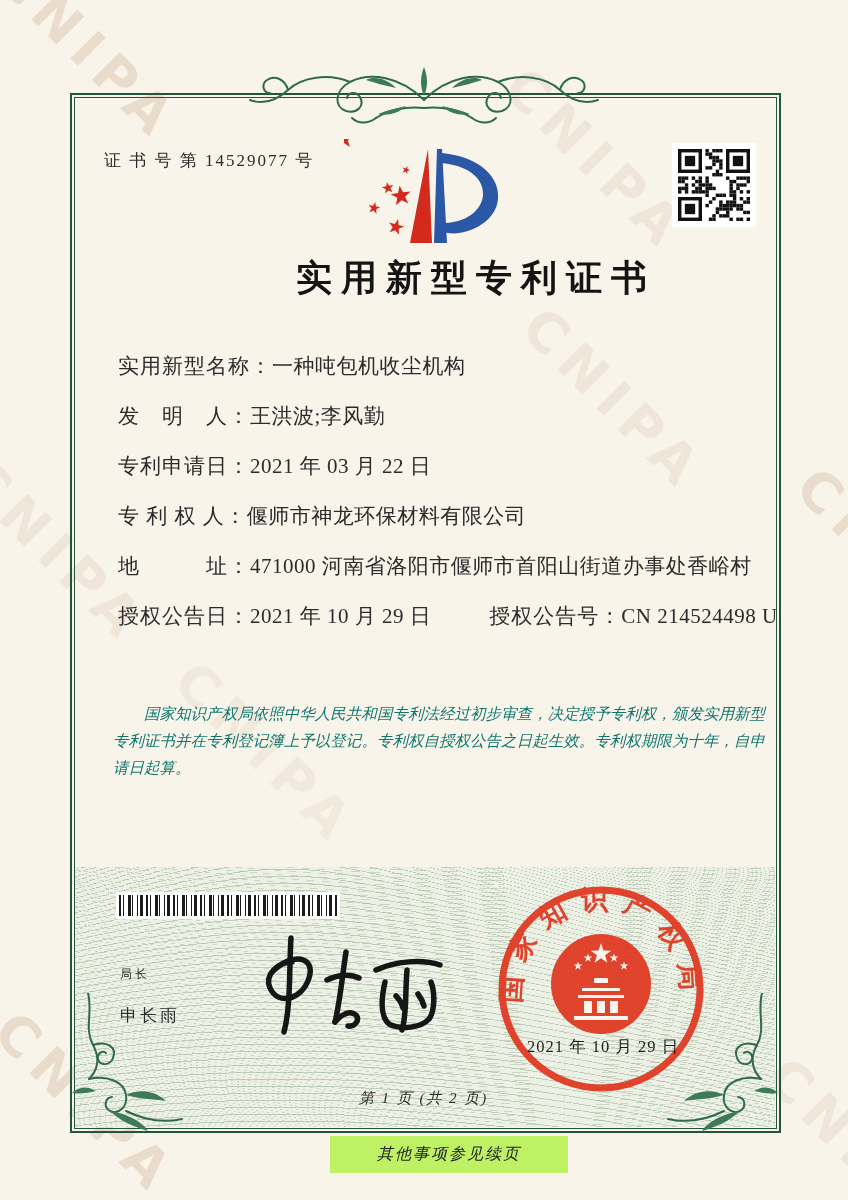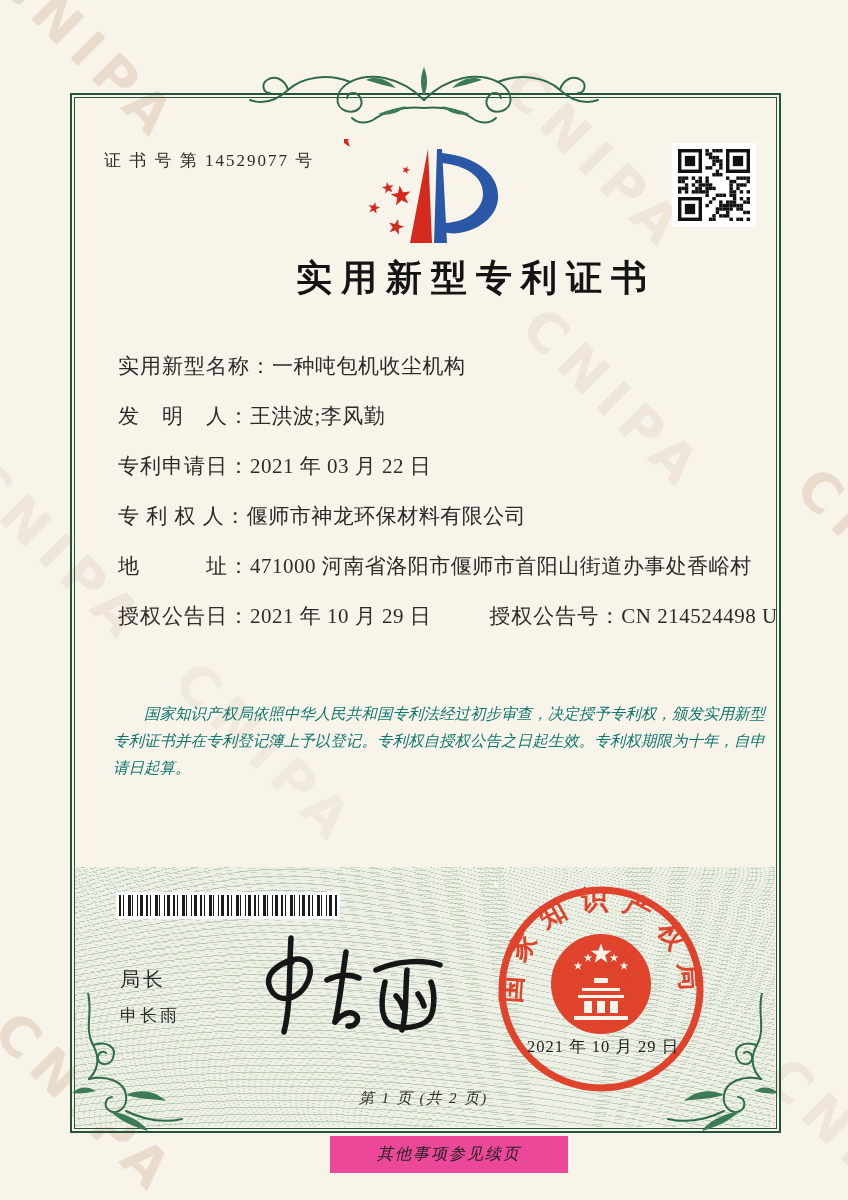--- a/index.html
+++ b/index.html
@@ -72,28 +72,28 @@
     background-color:#fff;
     background-image:repeating-linear-gradient(90deg,
       #1b1b1b 0 2px,#fff 2px 4px,
       #1b1b1b 4px 5px,#fff 5px 9px,
       #1b1b1b 9px 12px,#fff 12px 13px,
       #1b1b1b 13px 14px,#fff 14px 18px,
       #1b1b1b 18px 19px,#fff 19px 21px,
       #1b1b1b 21px 24px,#fff 24px 27px);
     box-shadow:0 0 0 3px #fff;
   }
-  .signer-title{position:absolute;left:120px;top:966px;font-size:20px;letter-spacing:3px;z-index:5;}
+  .signer-title{position:absolute;left:120px;top:966px;font-size:12px;letter-spacing:3px;z-index:5;}
   .signer-name{position:absolute;left:120px;top:1004px;font-size:17px;letter-spacing:3px;z-index:5;}
   .signature{position:absolute;left:238px;top:926px;z-index:5;}
   .seal{position:absolute;left:494px;top:882px;z-index:6;}
   .seal-date{position:absolute;left:527px;top:1036px;font-size:16.5px;letter-spacing:1px;color:#1d1d1d;z-index:7;white-space:nowrap;}
   .page-footer{position:absolute;left:70px;top:1089px;width:707px;text-align:center;font-size:15px;letter-spacing:2px;z-index:5;font-style:italic;}
   .cont-box{
-    position:absolute;left:330px;top:1136px;width:238px;height:37px;background:#ec4899;z-index:5;
+    position:absolute;left:330px;top:1136px;width:238px;height:37px;background:#bef264;z-index:5;
     display:flex;align-items:center;justify-content:center;
     font-size:16px;font-style:italic;letter-spacing:2px;color:#222;
   }
 </style>
 </head>
 <body>
 
 <div class="page">
 
   <div class="wm" style="left:-28px;top:18px;">CNIPA</div>

